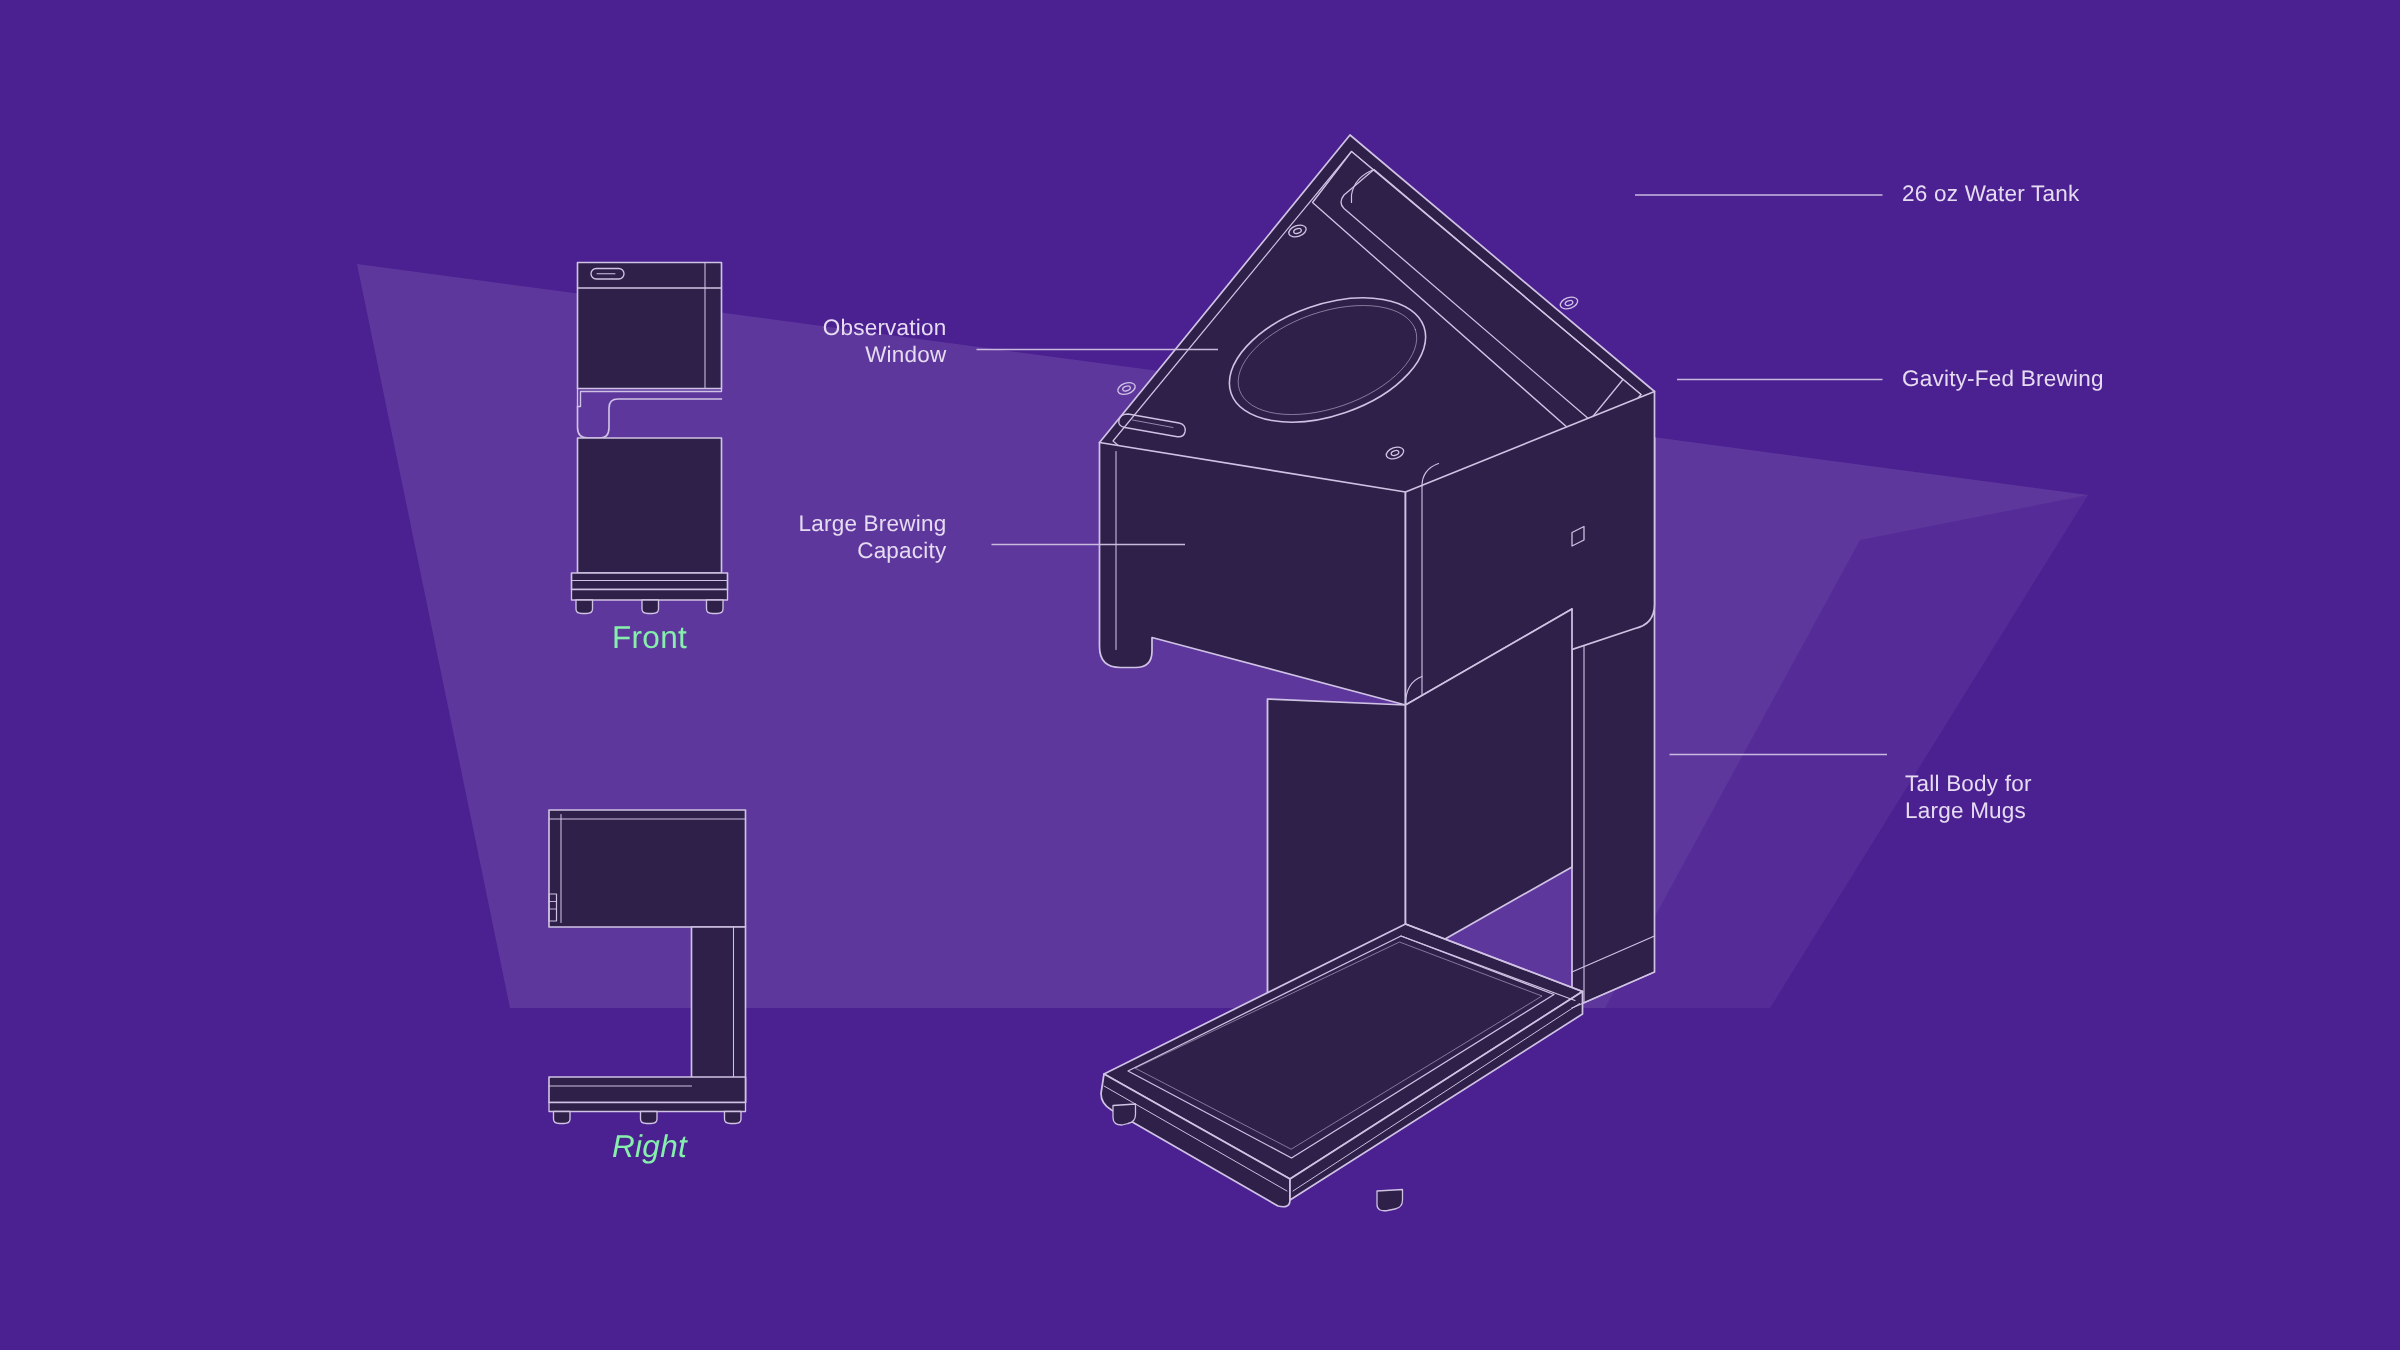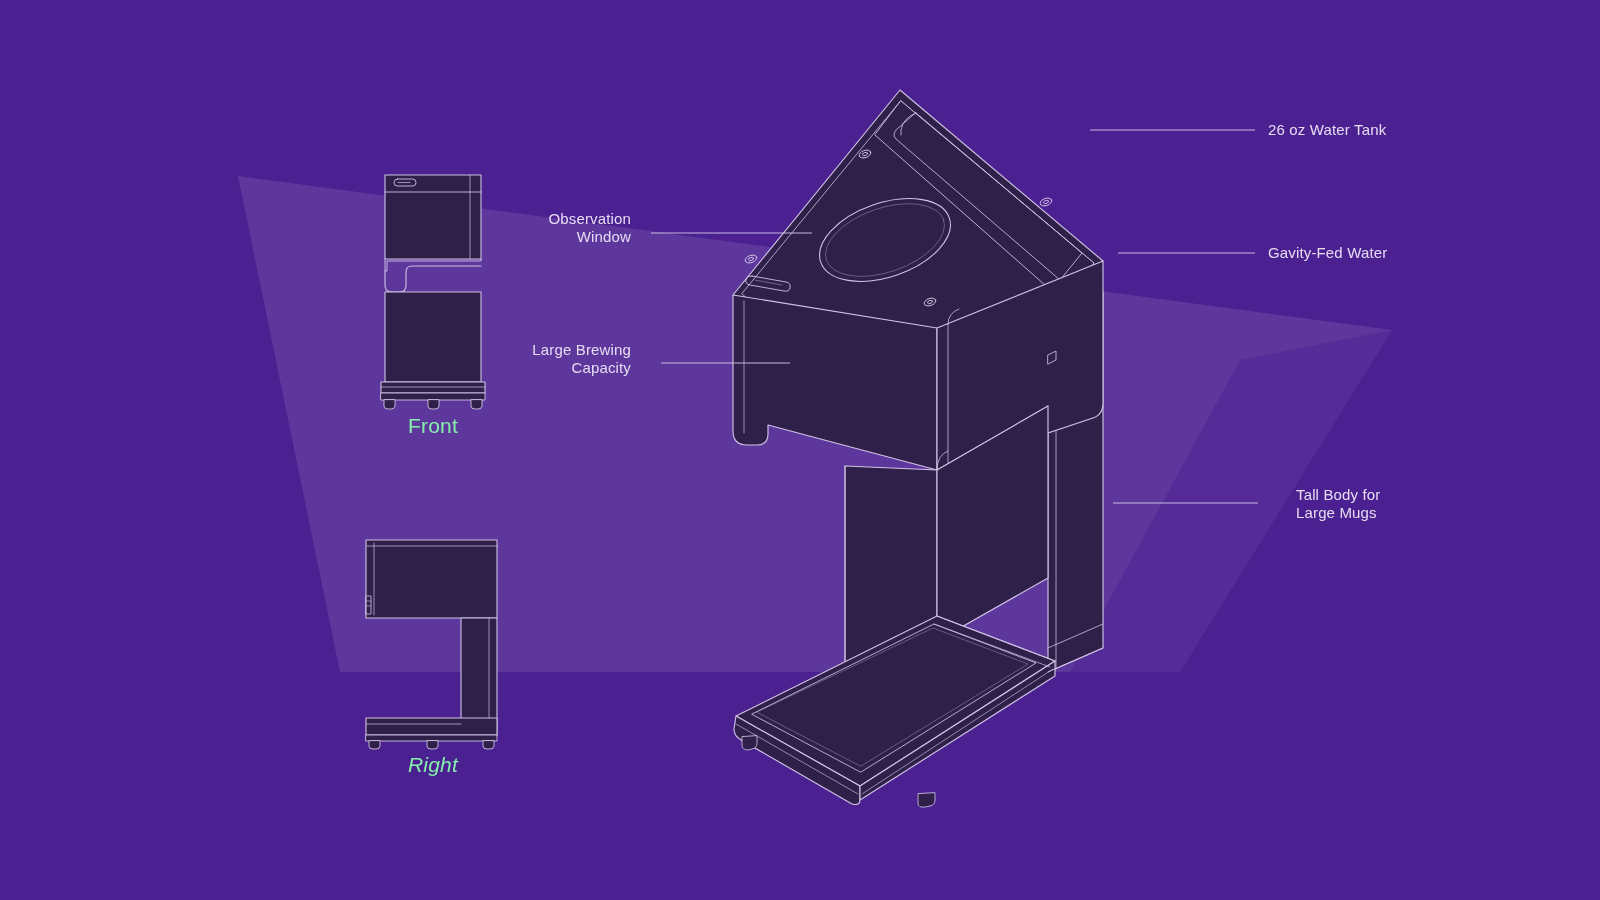--- a/index.html
+++ b/index.html
@@ -188,23 +188,23 @@
       <line x1="1090" y1="130" x2="1255" y2="130"></line>
       <line x1="1118" y1="253" x2="1255" y2="253"></line>
       <line x1="1113" y1="503" x2="1258" y2="503"></line>
       <line x1="651" y1="233" x2="812" y2="233"></line>
       <line x1="661" y1="363" x2="790" y2="363"></line>
     </g>
   </svg>
 
   <div class="callout right-side" style="left:1268px;top:121px;">26 oz Water Tank</div>
 
-  <div class="callout right-side" style="left:1268px;top:244px;">Gavity-Fed Water</div>
-
-  <div class="callout right-side" style="left:1270px;top:486px;margin-left:26px;">Tall Body for
+  <div class="callout right-side" style="left:1268px;top:244px;">Gavity-Fed Brewing</div>
+
+  <div class="callout right-side" style="left:1270px;top:514px;">Tall Body for
 Large Mugs</div>
 
   <div class="callout left-side" style="left:421px;top:341px;width:210px;">Large Brewing
 Capacity</div>
 
   <div class="callout left-side" style="left:421px;top:210px;width:210px;">Observation
 Window</div>
 
   <div class="viewcap" style="left:333px;top:414px;">Front</div>
 

